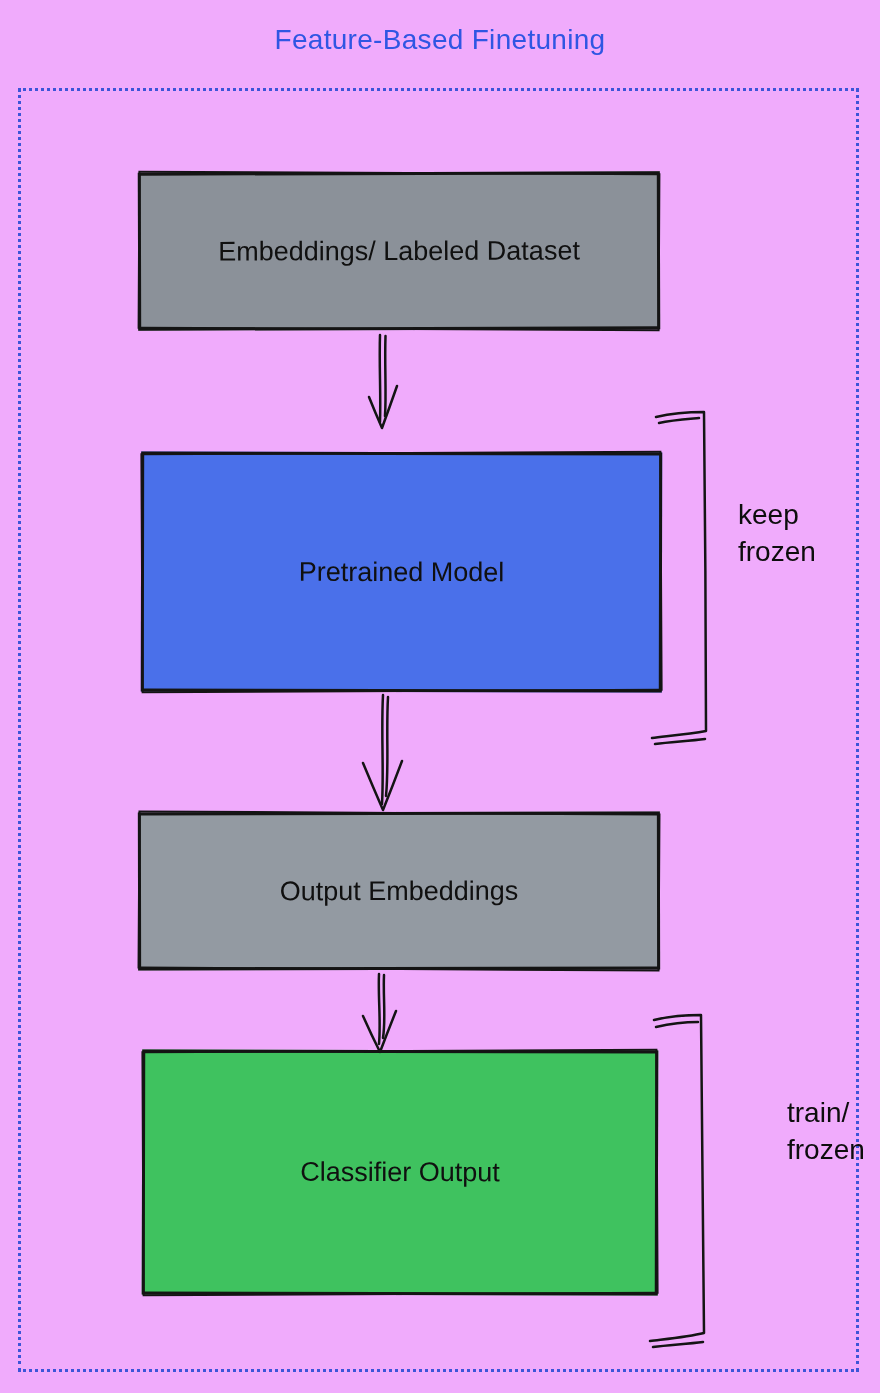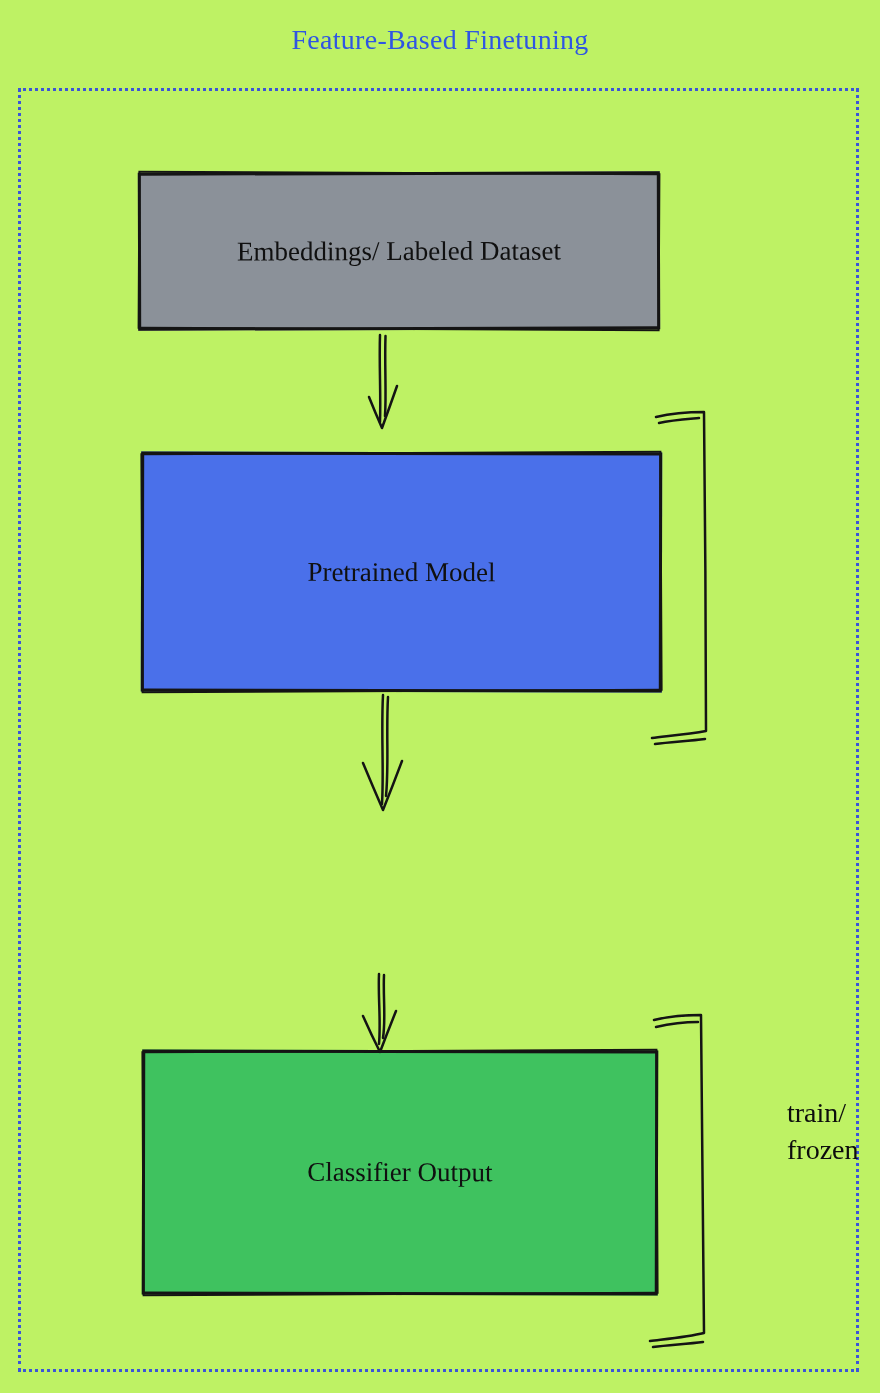--- a/index.html
+++ b/index.html
@@ -1,22 +1,22 @@
 <!DOCTYPE html>
 <html><head>
 <meta charset="utf-8">
 <style>
   html, body { margin: 0; padding: 0; background: #ffffff; }
   .canvas {
     position: relative;
     width: 880px;
     height: 1393px;
-    background: #bef264;
+    background: #f0abfc;
     overflow: hidden;
-    font-family: Liberation Serif, serif;
+    font-family: Liberation Sans, sans-serif;
   }
 
   
   .title {
     position: absolute;
     top: 24px;
     left: 0;
     width: 100%;
     text-align: center;
     font-size: 28px;
@@ -104,25 +104,32 @@
   <div class="frame"></div>
 
   <div class="box" id="box-dataset" style="background-color: rgb(139, 145, 153);">
     <span>Embeddings/ Labeled Dataset</span>
   </div>
 
   <div class="box" id="box-pretrained" style="background-color: rgb(74, 112, 234); align-items: center;">
     <span>Pretrained Model</span>
   </div>
 
+  <div class="box" id="box-embeddings" style="background-color: rgb(147, 154, 162);">
+    <span>Output Embeddings</span>
+  </div>
 
   <div class="box" id="box-classifier" style="background-color: rgb(63, 194, 95);">
     <span>Classifier Output</span>
   </div>
 
+  <div class="annotation" id="ann-keep-frozen">
+    <div>keep</div>
+    <div>frozen</div>
+  </div>
 
   <div class="annotation" id="ann-train-update">
     <div>train/</div>
     <div>frozen</div>
   </div>
 
   <svg class="overlay" viewBox="0 0 880 1393">
     <g>
       <path d="M380 335 C379 365 381 394 380 422"></path>
       <path d="M385.5 336 C384.5 366 386.5 392 385 416"></path>

